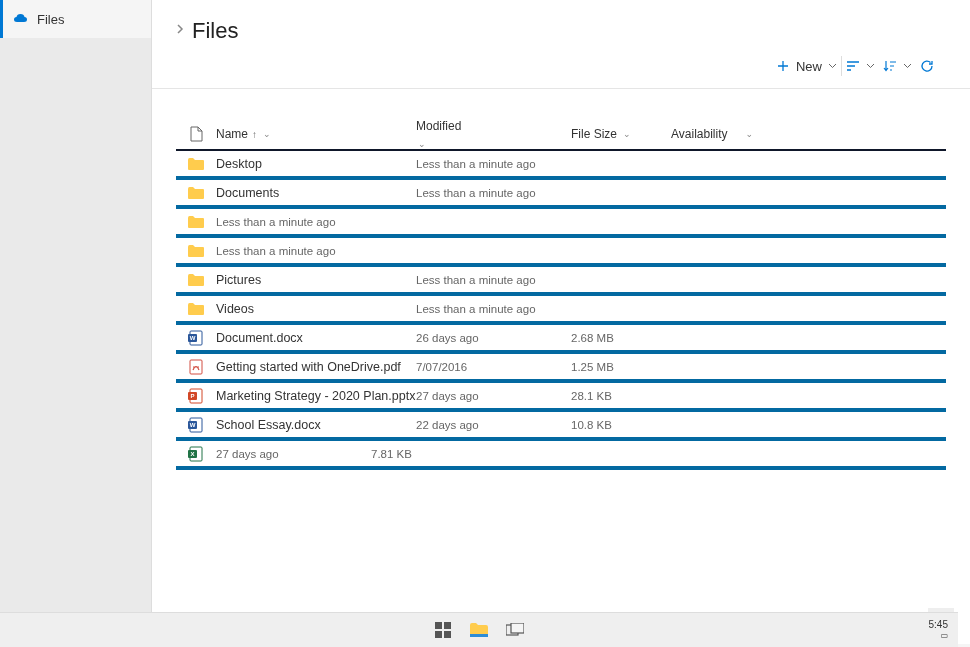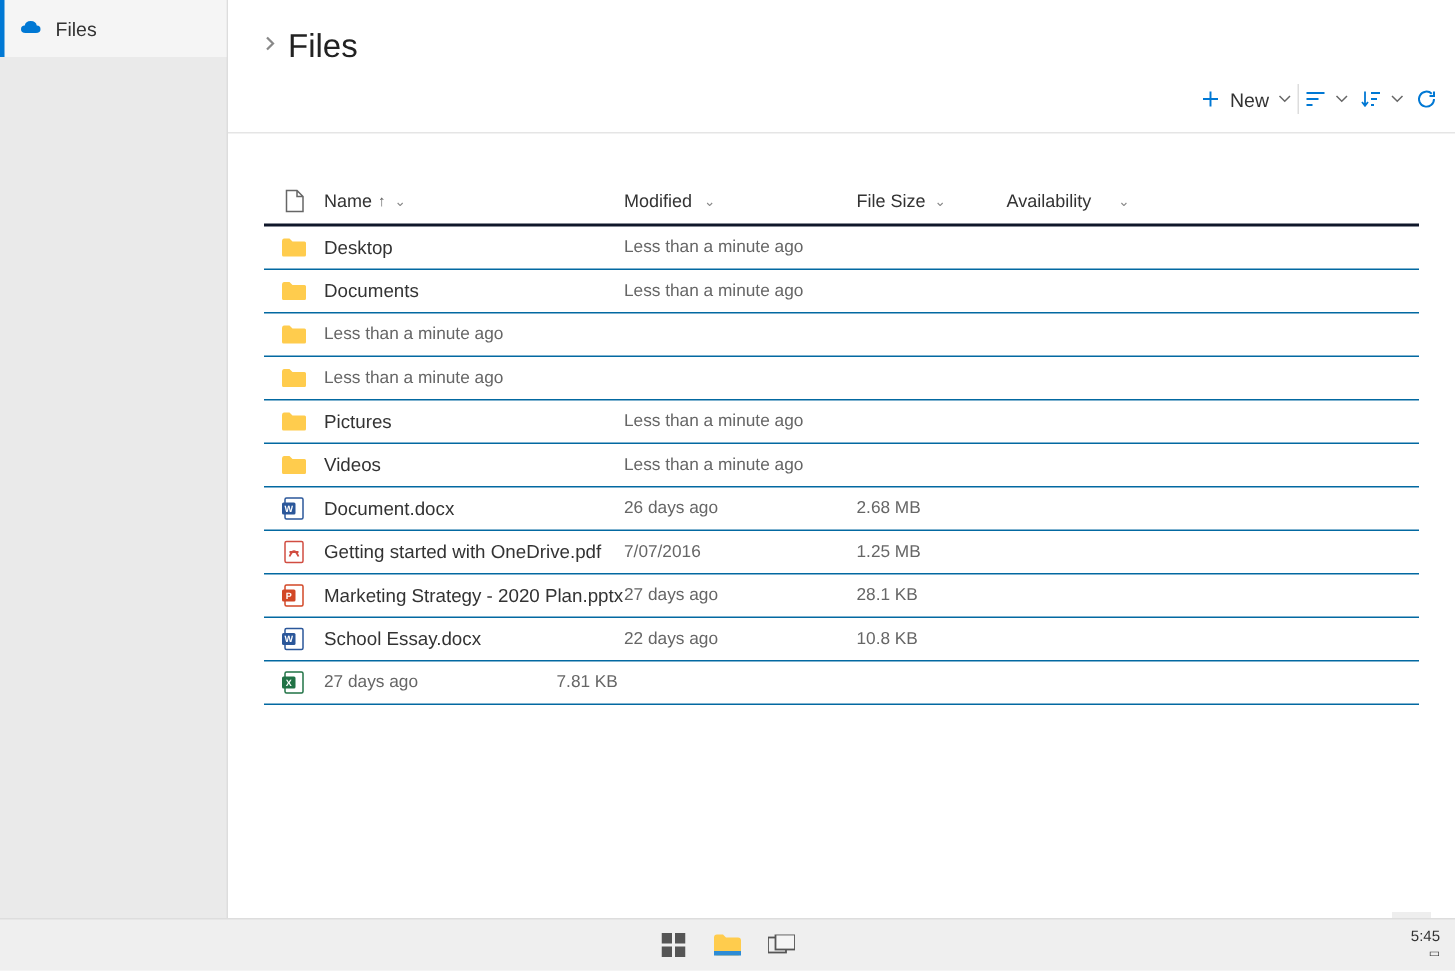--- a/index.html
+++ b/index.html
@@ -18,44 +18,44 @@
 .sidebar-spacer { flex: 1; }
 .settings { padding: 10px; }
 .gear { width: 16px; height: 16px; cursor: pointer; color: #555; }
 
 .main { flex: 1; background: #ffffff; display: flex; flex-direction: column; position: relative; }
 
 .header { display: flex; align-items: flex-start; padding: 18px 24px 10px 24px; }
 .crumb-chevron { color: #888; margin-right: 8px; font-size: 13px; position: relative; top: 6px; }
 .page-title { font-size: 22px; font-weight: 400; color: #222; }
 
-.cmdbar { display: flex; justify-content: flex-end; align-items: center; padding: 0 8px 10px 24px; gap: 0; border-bottom: 1px solid #e5e5e5; height: 35px; }
+.cmdbar { display: flex; justify-content: flex-end; align-items: center; padding: 0 32px 10px 24px; gap: 0; border-bottom: 1px solid #e5e5e5; height: 35px; }
 .cmd { display: flex; align-items: center; gap: 6px; color: #0078d4; cursor: pointer; font-size: 13px; padding: 4px; }
 .cmd-icon { width: 14px; height: 14px; display: flex; align-items: center; justify-content: center; }
 .cmd-sep { width: 1px; height: 20px; background: #ddd; }
 .cmd-txt { color: #333; }
 
 .list { padding: 30px 24px 0 24px; }
 .list-header { display: flex; align-items: center; height: 32px; border-bottom: 2px solid #0f172a; font-size: 12px; color: #333; }
 .col-icon { width: 40px; display: flex; justify-content: center; }
 .col-name { width: 200px; display: flex; align-items: center; gap: 4px; cursor: pointer; }
-.col-modified { width: 155px; display: flex; align-items: center; gap: 6px; cursor: pointer; }
+.col-modified { width: 155px; display: flex; gap: 6px; cursor: pointer; flex-direction: column; }
 .col-size { width: 100px; display: flex; align-items: center; gap: 4px; cursor: pointer; }
 .col-avail { width: 120px; display: flex; align-items: center; gap: 16px; cursor: pointer; }
 .sort-arrow { font-size: 10px; color: #666; }
 .hd-chevron { font-size: 9px; color: #888; margin-left: 2px; }
 
-.row { display: flex; align-items: center; height: 29px; border-bottom: 1px solid #0369a1; font-size: 12.5px; cursor: pointer; }
+.row { display: flex; align-items: center; height: 29px; border-bottom: 4px solid #0369a1; font-size: 12.5px; cursor: pointer; }
 .cell-name { color: #333; }
 .cell-sub { color: #666; font-size: 11.5px; }
 
 .status-badge { position: absolute; right: 16px; bottom: 10px; width: 26px; height: 26px; background: #eeeeee; display: flex; align-items: center; justify-content: center; }
 .status-check { width: 16px; height: 16px; background: #4caf50; border-radius: 50%; display: flex; align-items: center; justify-content: center; color: white; font-size: 10px; }
 
-.taskbar { position: absolute; bottom: 0; left: 0; right: 0; height: 35px; background: #efefef; border-top: 1px solid #ddd; display: flex; align-items: center; }
+.taskbar { position: absolute; bottom: 0; left: 0; right: 12px; height: 35px; background: #efefef; border-top: 1px solid #ddd; display: flex; align-items: center; }
 .task-center { position: absolute; left: 50%; transform: translateX(-50%); display: flex; gap: 12px; align-items: center; }
 .task-item { width: 24px; height: 24px; display: flex; align-items: center; justify-content: center; cursor: pointer; }
 .tray { margin-left: auto; padding-right: 10px; font-size: 10px; color: #333; text-align: right; line-height: 1.2; }
 
 svg { display: block; }
 </style>
 </head>
 <body>
 
 <div class="titlebar">

